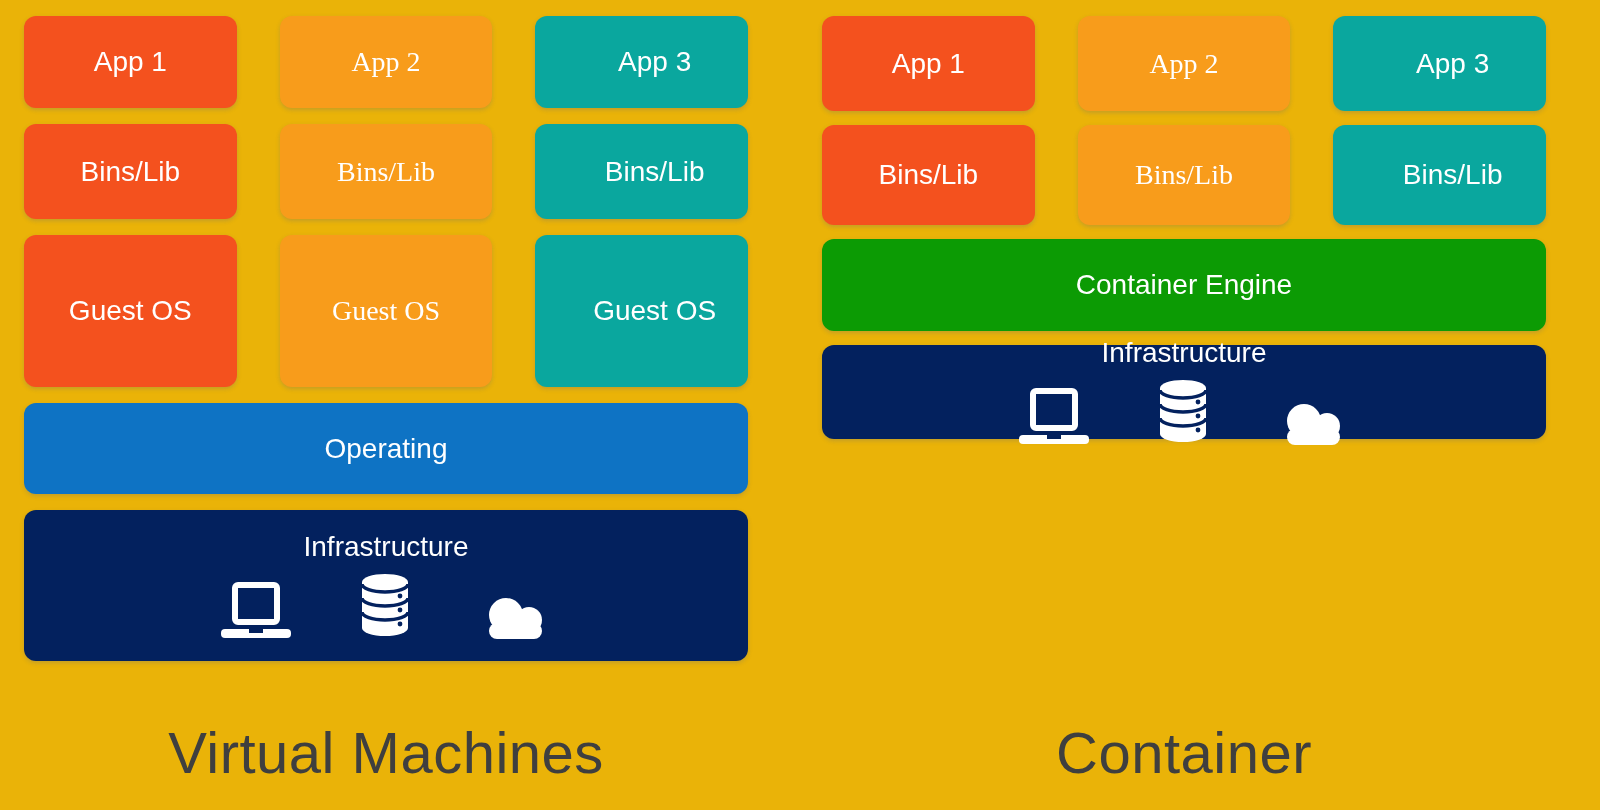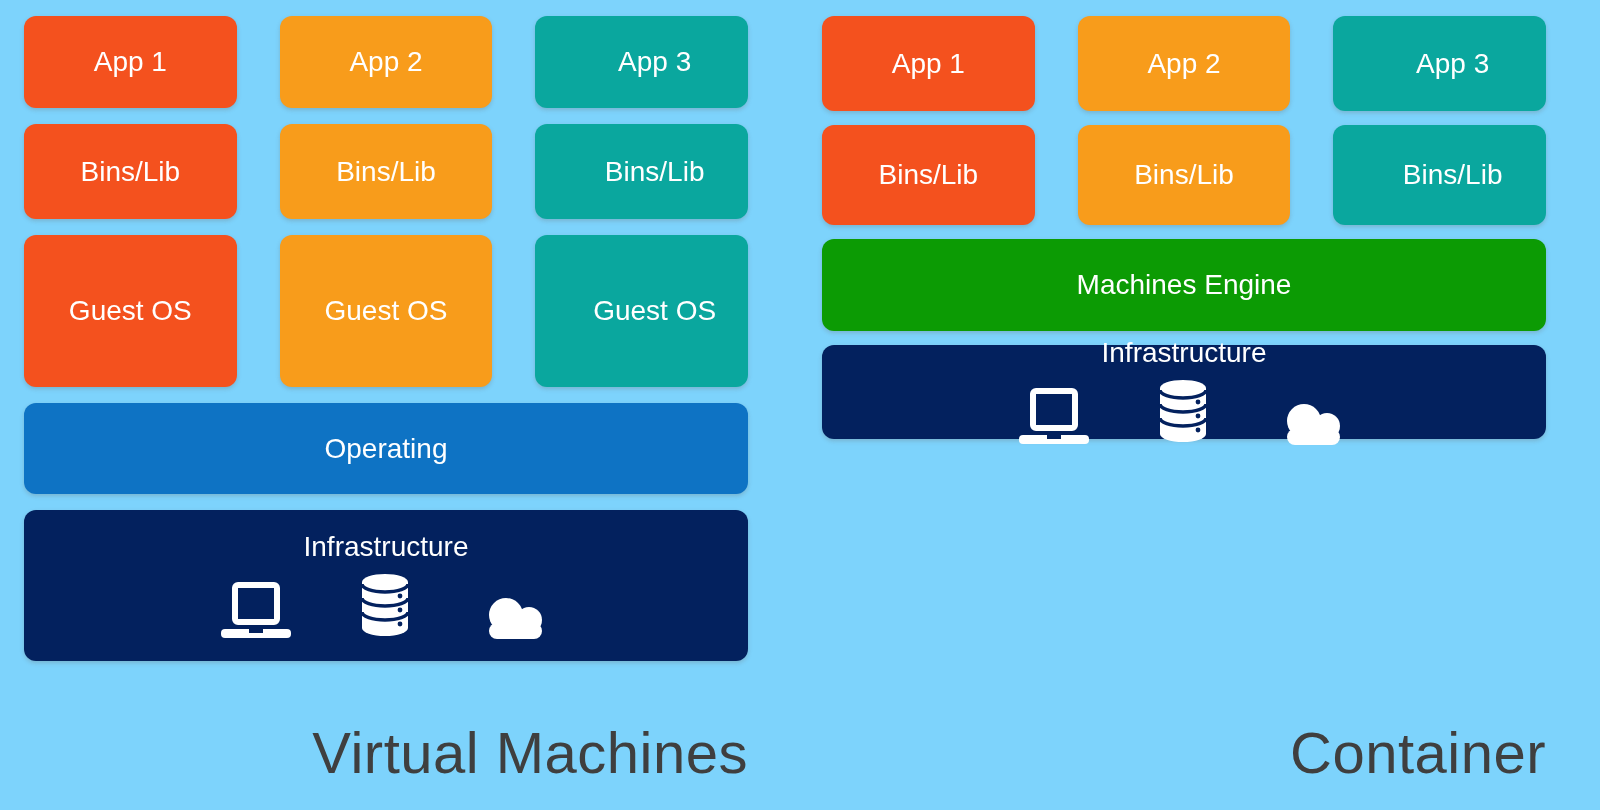--- a/index.html
+++ b/index.html
@@ -5,21 +5,21 @@
   html, body {
     margin: 0;
     padding: 0;
     background: #ffffff;
     font-family: "Liberation Sans", "DejaVu Sans", sans-serif;
   }
   .canvas {
     position: relative;
     width: 1600px;
     height: 810px;
-    background: #7dd3fc;
+    background: #eab308;
     overflow: hidden;
   }
   .panel {
     position: absolute;
     top: 16px;
     width: 724px;
   }
   .panel-left  { left: 24px; }
   .panel-right { left: 822px; }
 
@@ -42,21 +42,21 @@
     align-items: center;
     justify-content: center;
     border-radius: 12px;
     color: #ffffff;
     font-size: 28px;
     box-shadow: 0 2px 4px rgba(110,110,110,0.30);
   }
   .bar { grid-column: 1 / -1; }
 
   .c-redorange { background: var(--app1, #F4511E); }
-  .c-orange    { background: var(--app2, #F89C1B); }
+  .c-orange    { background: var(--app2, #F89C1B); font-family: Liberation Serif, serif; }
   .c-teal      { background: var(--app3, #0AA79E); padding-left: 26px; }
   .c-blue      { background: var(--blue-bar, #0E73C4); }
   .c-navy      { background: var(--navy-bar, #03215E); }
   .c-green     { background: var(--green-bar, #0C9B04); }
 
   .infra {
     flex-direction: column;
     gap: 10px;
   }
   .infra-label { line-height: 1; }
@@ -65,21 +65,21 @@
     align-items: flex-end;
     gap: 68px;
     height: 68px;
   }
   .icon { display: block; }
 
   .diagram-title {
     position: absolute;
     top: 696px;
     width: 724px;
-    text-align: right;
+    text-align: center;
     font-size: 58px;
     color: var(--title-text, #3F3F3F);
     font-weight: 400;
     letter-spacing: 0.5px;
     margin-top: 23px;
   }
   .title-left  { left: 24px; }
   .title-right { left: 822px; }
 </style>
 </head>
@@ -133,21 +133,21 @@
   <section class="panel panel-right">
     <div class="grid ct-grid">
       <div class="cell c-redorange">App 1</div>
       <div class="cell c-orange">App 2</div>
       <div class="cell c-teal">App 3</div>
 
       <div class="cell c-redorange">Bins/Lib</div>
       <div class="cell c-orange">Bins/Lib</div>
       <div class="cell c-teal">Bins/Lib</div>
 
-      <div class="bar c-green">Machines Engine</div>
+      <div class="bar c-green">Container Engine</div>
 
       <div class="bar c-navy infra">
         <span class="infra-label">Infrastructure</span>
         <span class="icons-row">
           <svg class="icon" width="70" height="58" viewBox="0 0 70 58">
             <rect x="14" y="4" width="42" height="37" rx="3" fill="none" stroke="#ffffff" stroke-width="6"></rect>
             <rect x="0" y="48" width="70" height="9" rx="4" fill="#ffffff"></rect>
             <rect x="28" y="48" width="14" height="4" style="fill:var(--navy-bar,#03215E)"></rect>
           </svg>
           <svg class="icon" width="52" height="68" viewBox="0 0 52 68">

